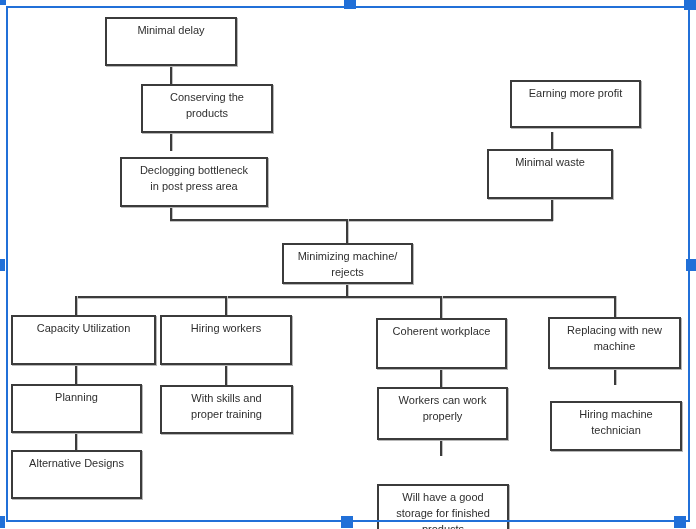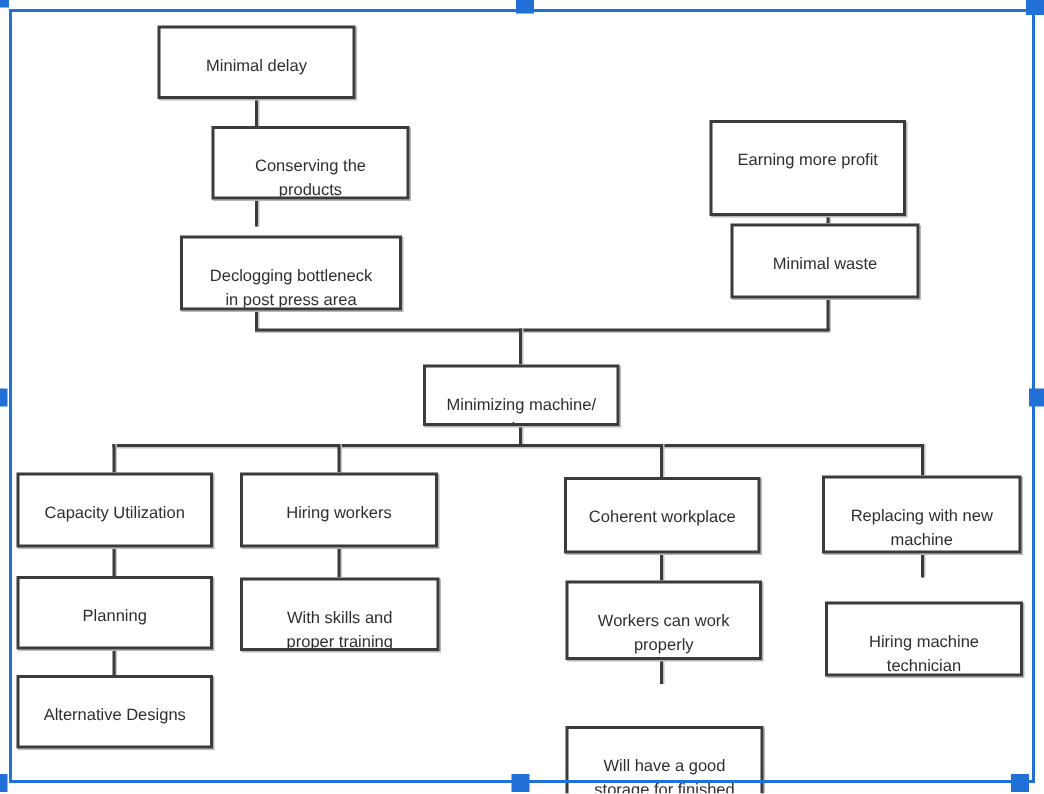--- a/index.html
+++ b/index.html
@@ -29,21 +29,21 @@
     position: absolute;
     box-sizing: border-box;
     border: 2px solid #3b3b3b;
     background: #ffffff;
     box-shadow: 1px 1px 0 #b7b7b7;
     color: #2e2e2e;
     font-size: 11px;
     line-height: 16px;
     text-align: center;
     white-space: pre-line;
-    padding-top: 17px;
+    padding-top: 3px;
     overflow: hidden;
   }
   
   .vline, .hline {
     position: absolute;
     background: #3b3b3b;
   }
   .vline { width: 2px; box-shadow: 1px 0 0 #c2c2c2; }
   .hline { height: 2px; box-shadow: 0 1px 0 #c2c2c2; }
 </style>
@@ -77,25 +77,25 @@
     <div class="vline" style="left:217px; top:357px; height:20px;"></div>
     <div class="vline" style="left:432px; top:361px; height:18px;"></div>
     <div class="vline" style="left:432px; top:432px; height:16px;"></div>
     <div class="vline" style="left:606px; top:361px; height:16px;"></div>
 
     <div class="node" style="left:97px;  top:9px;   width:132px; height:49px;">Minimal delay</div>
     <div class="node" style="left:97px;  top:76px;  width:132px; height:49px;margin-left:36px;">Conserving the
 products</div>
     <div class="node" style="left:97px;  top:149px; width:148px; height:50px;margin-left:15px;">Declogging bottleneck
 in post press area</div>
-    <div class="node" style="left:465px; top:72px;  width:131px; height:64px;">Earning more profit</div>
+    <div class="node" style="left:502px; top:72px;  width:131px; height:48px;">Earning more profit</div>
     <div class="node" style="left:479px; top:141px; width:126px; height:50px;">Minimal waste</div>
     <div class="node" style="left:274px; top:235px; width:131px; height:41px;">Minimizing machine/
 rejects</div>
-    <div class="node" style="left:3px;   top:307px; width:131px; height:50px;">Capacity Utilization</div>
+    <div class="node" style="left:3px;   top:307px; width:145px; height:50px;">Capacity Utilization</div>
     <div class="node" style="left:152px; top:307px; width:132px; height:50px;">Hiring workers</div>
     <div class="node" style="left:368px; top:310px; width:131px; height:51px;">Coherent workplace</div>
     <div class="node" style="left:540px; top:309px; width:133px; height:52px;">Replacing with new
 machine</div>
     <div class="node" style="left:152px; top:377px; width:133px; height:49px;">With skills and
 proper training</div>
     <div class="node" style="left:3px;   top:376px; width:131px; height:49px;">Planning</div>
     <div class="node" style="left:369px; top:379px; width:131px; height:53px;">Workers can work
 properly</div>
     <div class="node" style="left:542px; top:377px; width:132px; height:50px;margin-top:16px;">Hiring machine

